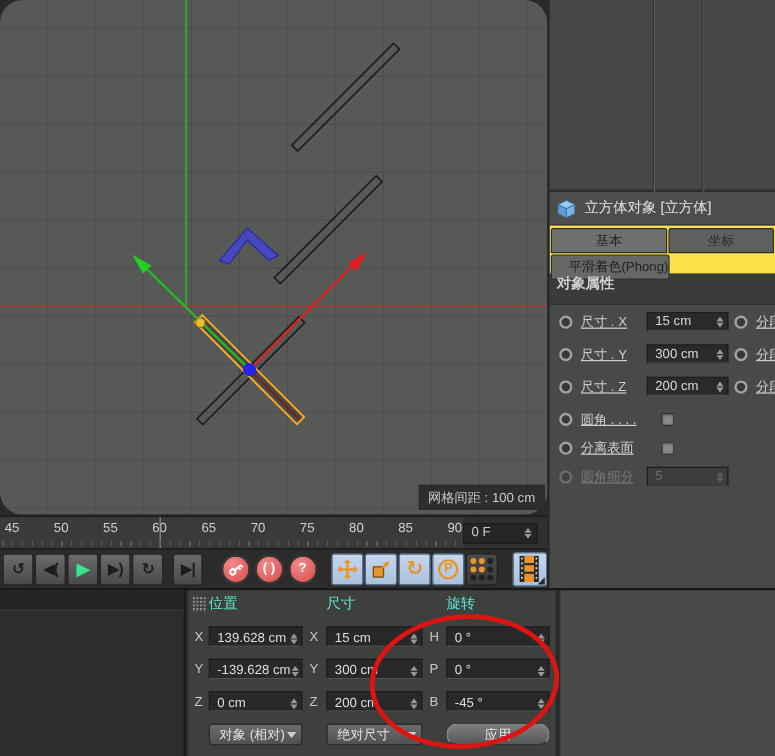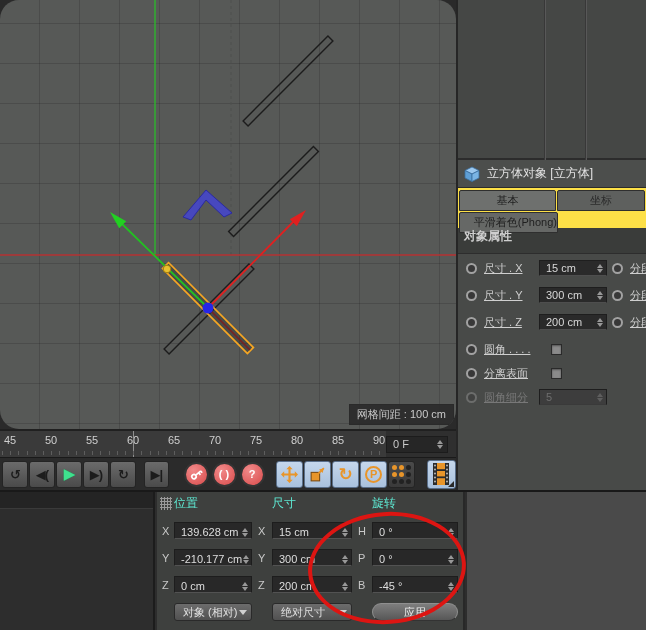--- a/index.html
+++ b/index.html
@@ -405,21 +405,21 @@
         <span class="cfield">
             <span class="fv">0 °</span>
             <span class="stp">
               <i class="up"></i>
               <i class="dn"></i>
             </span>
           </span>
 
         <span class="cp-letter">Y</span>
         <span class="cfield">
-            <span class="fv">-210.177 cm</span>
+            <span class="fv">-139.628 cm</span>
             <span class="stp">
               <i class="up"></i>
               <i class="dn"></i>
             </span>
           </span>
         <span class="cp-letter">Y</span>
         <span class="cfield">
             <span class="fv">300 cm</span>
             <span class="stp">
               <i class="up"></i>

